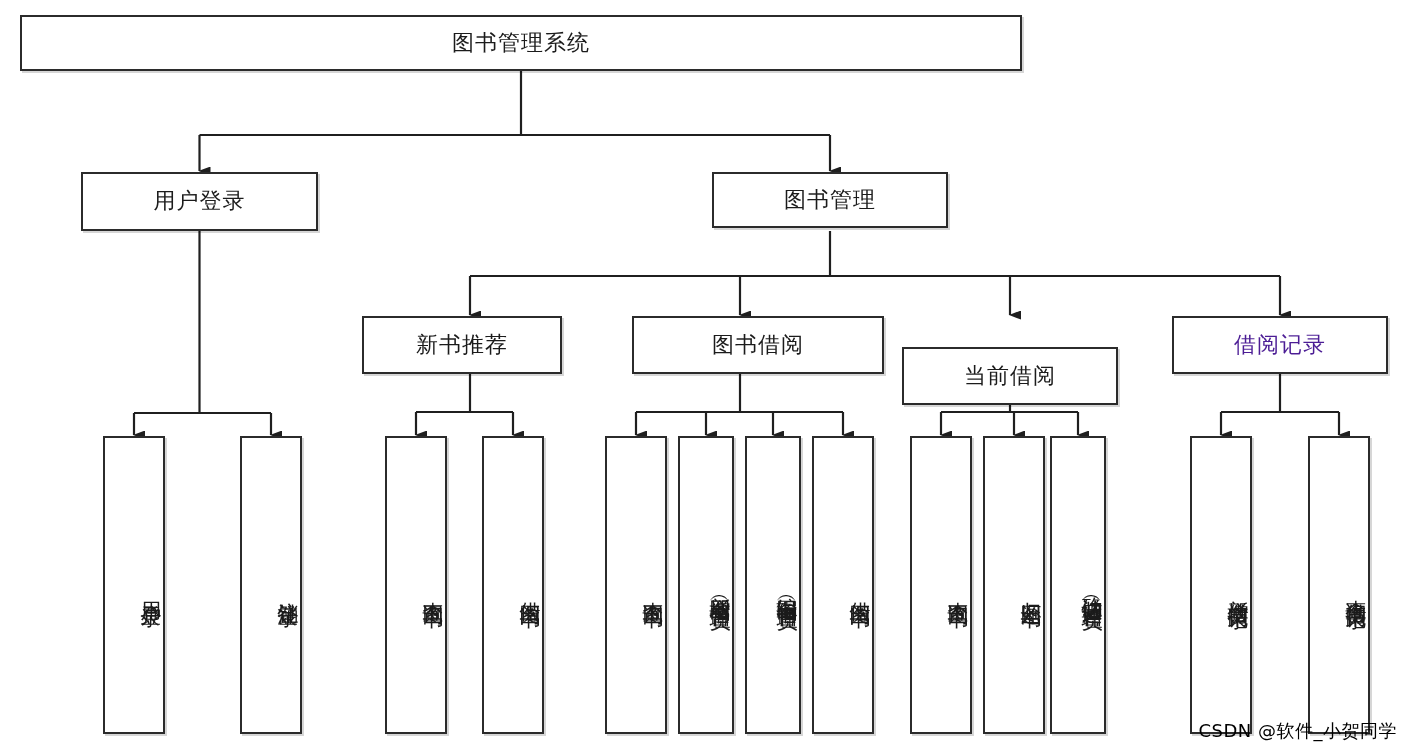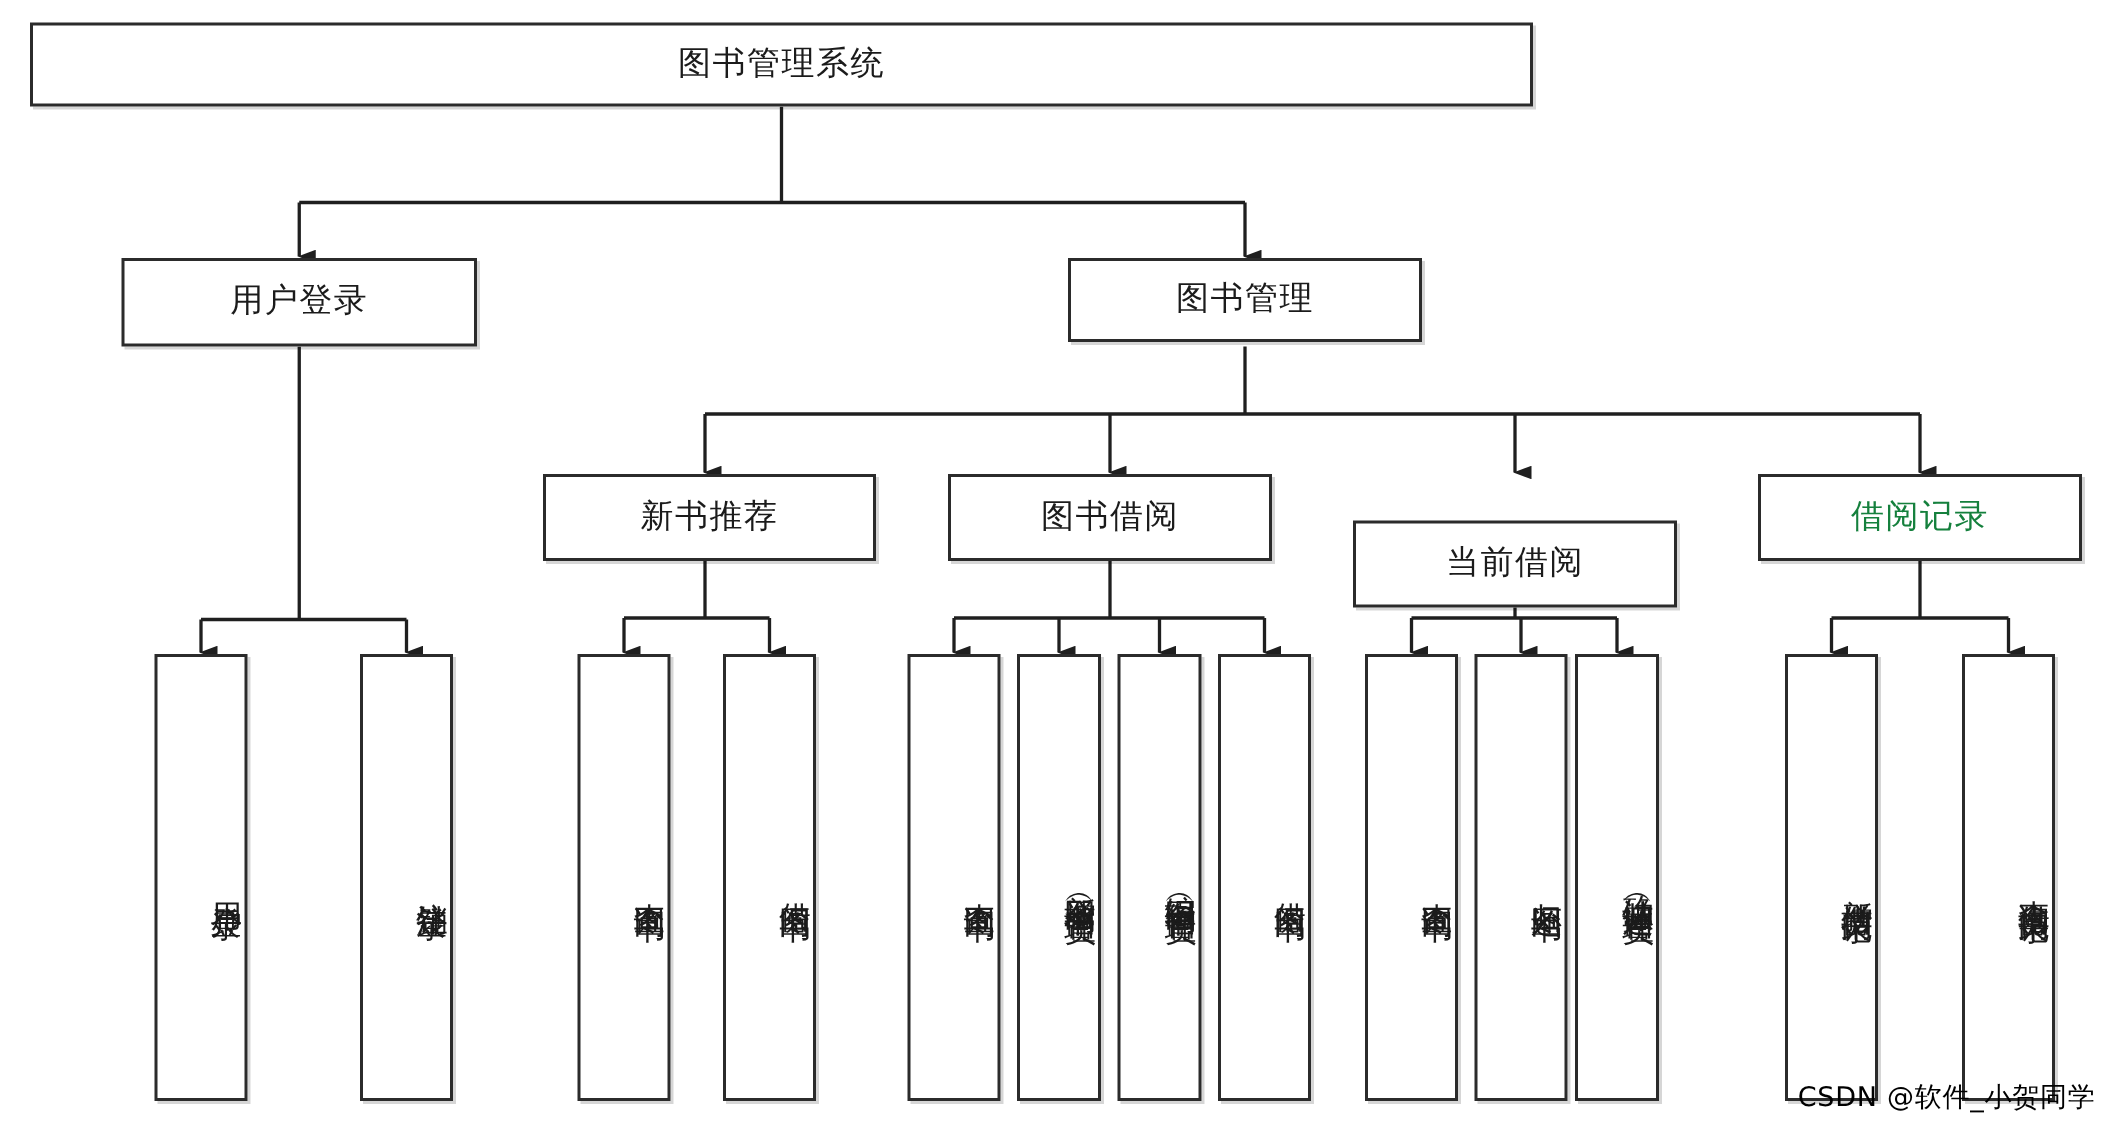--- a/index.html
+++ b/index.html
@@ -125,33 +125,33 @@
   </div>
 
   <div class="node horiz" style="left: 81px; top: 172px; width: 237px; height: 59px; border-color: rgb(43, 43, 43); background: rgb(255, 255, 255); color: rgb(27, 27, 27);">
     <span class="label">用户登录</span>
   </div>
 
   <div class="node horiz" style="left: 712px; top: 172px; width: 236px; height: 56px; border-color: rgb(43, 43, 43); background: rgb(255, 255, 255); color: rgb(27, 27, 27);">
     <span class="label">图书管理</span>
   </div>
 
-  <div class="node horiz" style="left: 362px; top: 316px; width: 222px; height: 58px; border-color: rgb(43, 43, 43); background: rgb(255, 255, 255); color: rgb(27, 27, 27);">
+  <div class="node horiz" style="left: 362px; top: 316px; width: 200px; height: 58px; border-color: rgb(43, 43, 43); background: rgb(255, 255, 255); color: rgb(27, 27, 27);">
     <span class="label">新书推荐</span>
   </div>
 
-  <div class="node horiz" style="left: 632px; top: 316px; width: 216px; height: 58px; border-color: rgb(43, 43, 43); background: rgb(255, 255, 255); color: rgb(27, 27, 27);">
+  <div class="node horiz" style="left: 632px; top: 316px; width: 252px; height: 58px; border-color: rgb(43, 43, 43); background: rgb(255, 255, 255); color: rgb(27, 27, 27);">
     <span class="label">图书借阅</span>
   </div>
 
   <div class="node horiz" style="left: 902px; top: 316px; width: 216px; height: 58px; border-color: rgb(43, 43, 43); background: rgb(255, 255, 255); color: rgb(27, 27, 27); margin-top: 31px;">
     <span class="label">当前借阅</span>
   </div>
 
-  <div class="node horiz" style="left: 1172px; top: 316px; width: 216px; height: 58px; border-color: rgb(43, 43, 43); background: rgb(255, 255, 255); color: #15803d;">
+  <div class="node horiz" style="left: 1172px; top: 316px; width: 216px; height: 58px; border-color: rgb(43, 43, 43); background: rgb(255, 255, 255); color: #4c1d95;">
     <span class="label">借阅记录</span>
   </div>
 
   <div class="node vert" style="left: 103px; top: 436px; width: 62px; height: 298px; border-color: rgb(43, 43, 43); background: rgb(255, 255, 255); color: rgb(27, 27, 27);">
     <span class="label">用户登录</span>
   </div>
 
   <div class="node vert" style="left: 240px; top: 436px; width: 62px; height: 298px; border-color: rgb(43, 43, 43); background: rgb(255, 255, 255); color: rgb(27, 27, 27);">
     <span class="label">注销登录</span>
   </div>

